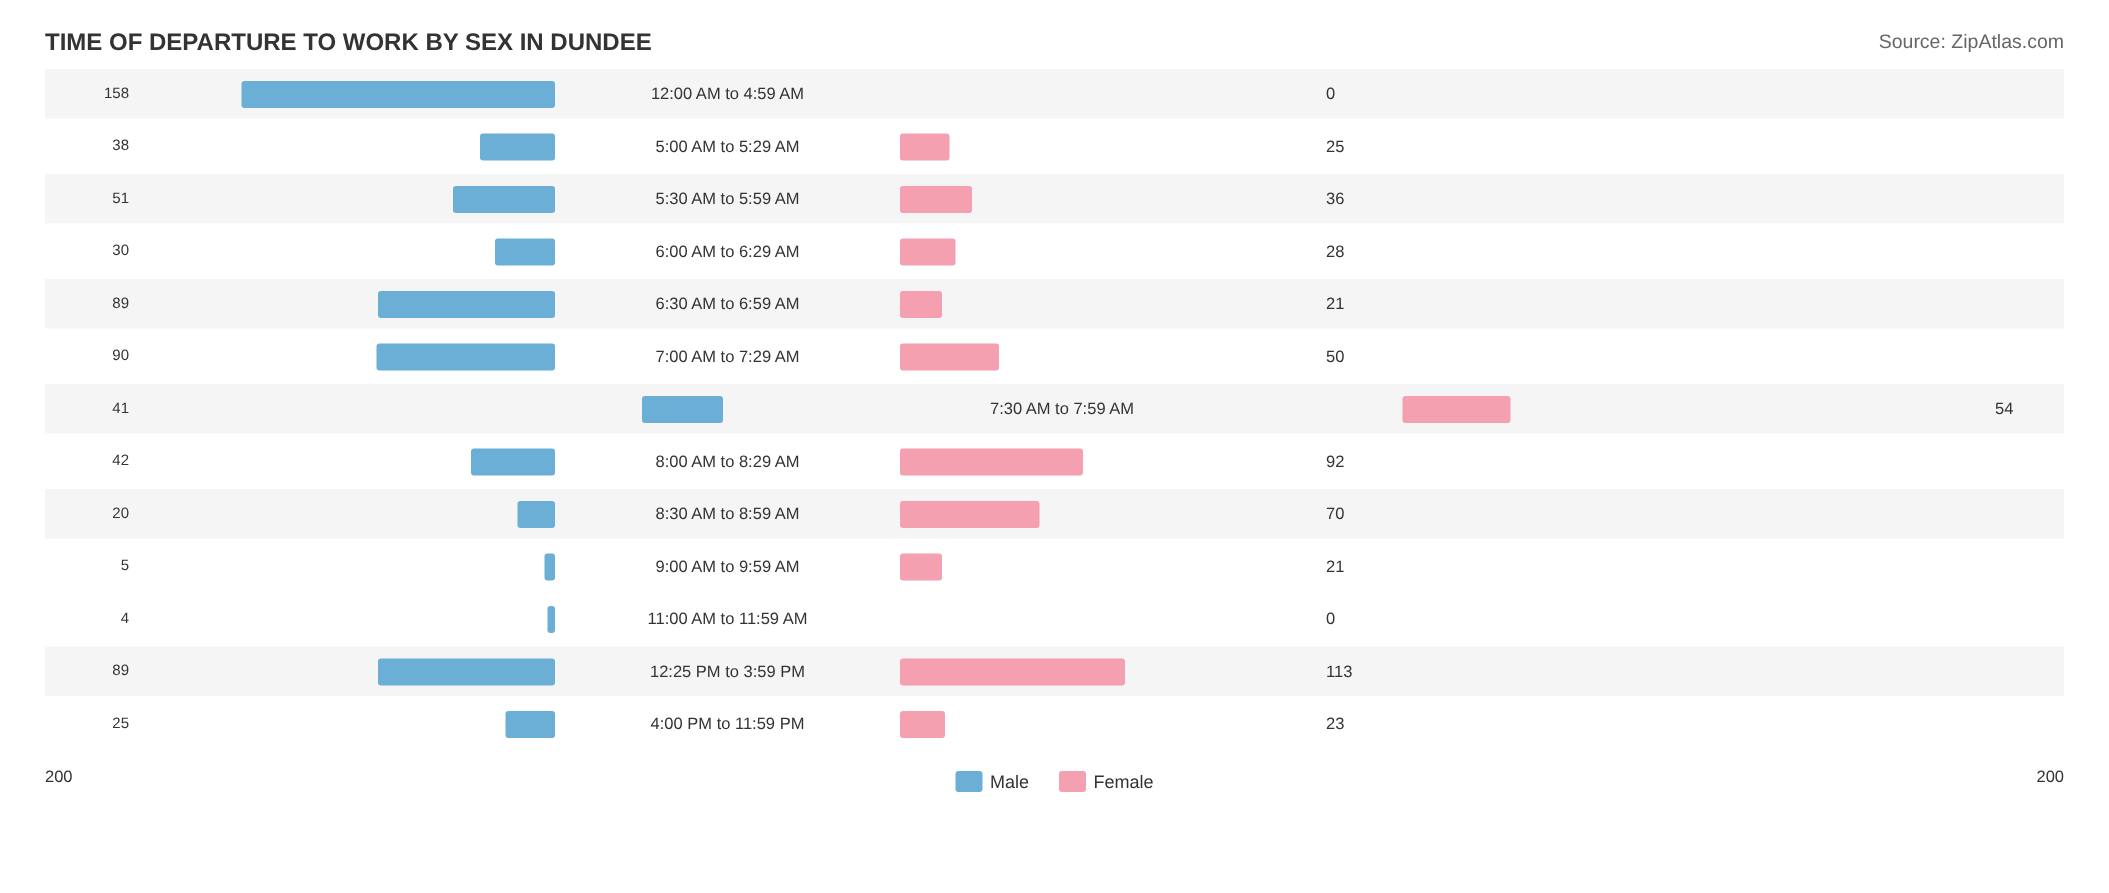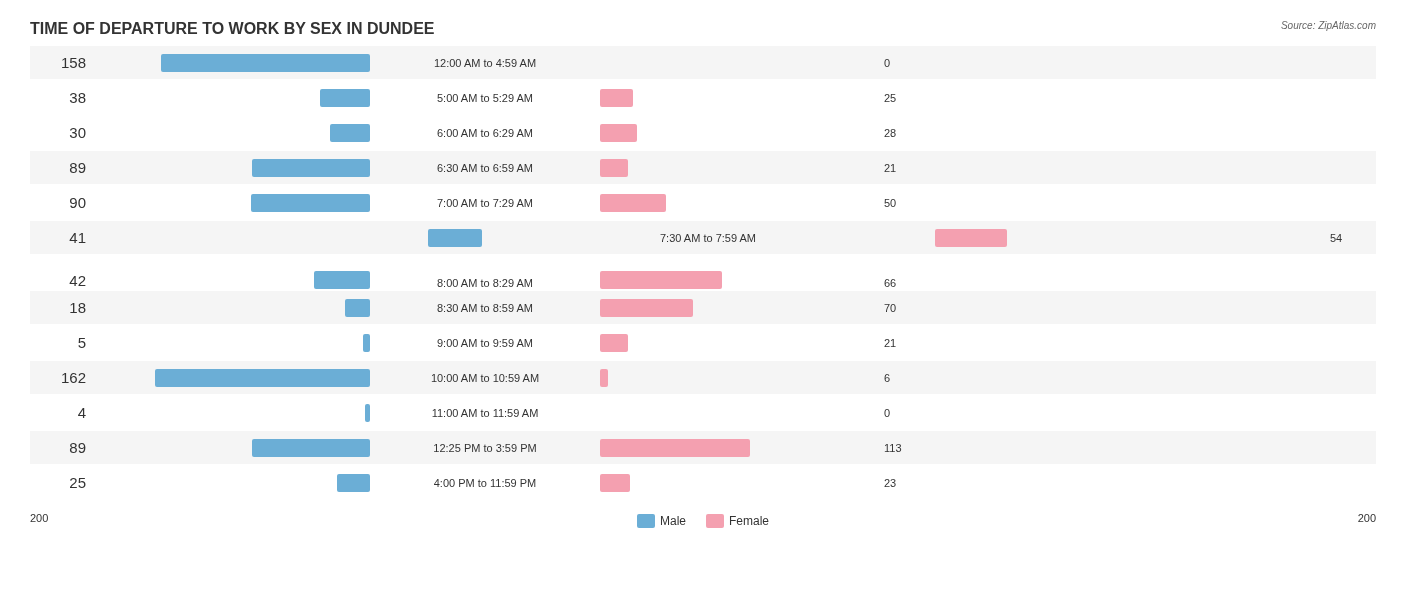--- a/index.html
+++ b/index.html
@@ -20,23 +20,22 @@
       font-size: 16px;
       font-weight: bold;
       color: #333;
       text-transform: uppercase;
       margin-bottom: 8px;
     }
     .source-text {
       position: absolute;
       top: 20px;
       right: 30px;
-      font-size: 10px;
+      font-size: 13px;
       color: #666;
-      font-style: italic;
     }
     .chart-area {
       position: relative;
       width: 100%;
       height: calc(100% - 60px);
     }
     .row {
       display: flex;
       align-items: center;
       height: 33px;
@@ -44,21 +43,21 @@
     }
     .row:nth-child(odd) {
       background: #f5f5f5;
     }
     .row:nth-child(even) {
       background: #fff;
     }
     .left-val {
       width: 60px;
       text-align: right;
-      font-size: 15px;
+      font-size: 10px;
       color: #333;
       padding-right: 4px;
       flex-shrink: 0;
     }
     .left-bar-container {
       width: 280px;
       display: flex;
       justify-content: flex-end;
       flex-shrink: 0;
     }
@@ -151,20 +150,31 @@
       <div class="left-val">38</div>
       <div class="left-bar-container">
         <div class="left-bar" style="width:50px;"></div>
       </div>
       <div class="label-center">5:00 AM to 5:29 AM</div>
       <div class="right-bar-container">
         <div class="right-bar" style="width:33px;"></div>
       </div>
       <div class="right-val">25</div>
     </div>
+      <div class="row" style="background: rgb(245, 245, 245);">
+      <div class="left-val">51</div>
+      <div class="left-bar-container">
+        <div class="left-bar" style="width:68px;"></div>
+      </div>
+      <div class="label-center">5:30 AM to 5:59 AM</div>
+      <div class="right-bar-container">
+        <div class="right-bar" style="width:48px;"></div>
+      </div>
+      <div class="right-val">36</div>
+    </div>
       <div class="row" style="background: rgb(255, 255, 255);">
       <div class="left-val">30</div>
       <div class="left-bar-container">
         <div class="left-bar" style="width:40px;"></div>
       </div>
       <div class="label-center">6:00 AM to 6:29 AM</div>
       <div class="right-bar-container">
         <div class="right-bar" style="width:37px;"></div>
       </div>
       <div class="right-val">28</div>
@@ -195,63 +205,52 @@
       <div class="left-val">41</div>
       <div class="left-bar-container">
         <div class="left-bar" style="width:54px;"></div>
       </div>
       <div class="label-center">7:30 AM to 7:59 AM</div>
       <div class="right-bar-container">
         <div class="right-bar" style="width:72px;"></div>
       </div>
       <div class="right-val">54</div>
     </div>
-      <div class="row" style="background: rgb(255, 255, 255); align-items: flex-end;">
+      <div class="row" style="background: rgb(255, 255, 255);">
       <div class="left-val">42</div>
       <div class="left-bar-container">
         <div class="left-bar" style="width:56px;"></div>
       </div>
       <div class="label-center">8:00 AM to 8:29 AM</div>
       <div class="right-bar-container">
         <div class="right-bar" style="width:122px;"></div>
       </div>
-      <div class="right-val">66</div>
-    </div>
-      <div class="row" style="background: rgb(245, 245, 245);">
-      <div class="left-val">18</div>
+      <div class="right-val">92</div>
+    </div>
+      <div class="row" style="background: rgb(245, 245, 245);">
+      <div class="left-val">20</div>
       <div class="left-bar-container">
         <div class="left-bar" style="width:25px;"></div>
       </div>
       <div class="label-center">8:30 AM to 8:59 AM</div>
       <div class="right-bar-container">
         <div class="right-bar" style="width:93px;"></div>
       </div>
       <div class="right-val">70</div>
     </div>
       <div class="row" style="background: rgb(255, 255, 255);">
       <div class="left-val">5</div>
       <div class="left-bar-container">
         <div class="left-bar" style="width:7px;"></div>
       </div>
       <div class="label-center">9:00 AM to 9:59 AM</div>
       <div class="right-bar-container">
         <div class="right-bar" style="width:28px;"></div>
       </div>
       <div class="right-val">21</div>
-    </div>
-      <div class="row" style="background: rgb(245, 245, 245);">
-      <div class="left-val">162</div>
-      <div class="left-bar-container">
-        <div class="left-bar" style="width:215px;"></div>
-      </div>
-      <div class="label-center">10:00 AM to 10:59 AM</div>
-      <div class="right-bar-container">
-        <div class="right-bar" style="width:8px;"></div>
-      </div>
-      <div class="right-val">6</div>
     </div>
       <div class="row" style="background: rgb(255, 255, 255);">
       <div class="left-val">4</div>
       <div class="left-bar-container">
         <div class="left-bar" style="width:5px;"></div>
       </div>
       <div class="label-center">11:00 AM to 11:59 AM</div>
       <div class="right-bar-container">
         <div class="right-bar" style="width:0px;"></div>
       </div>

